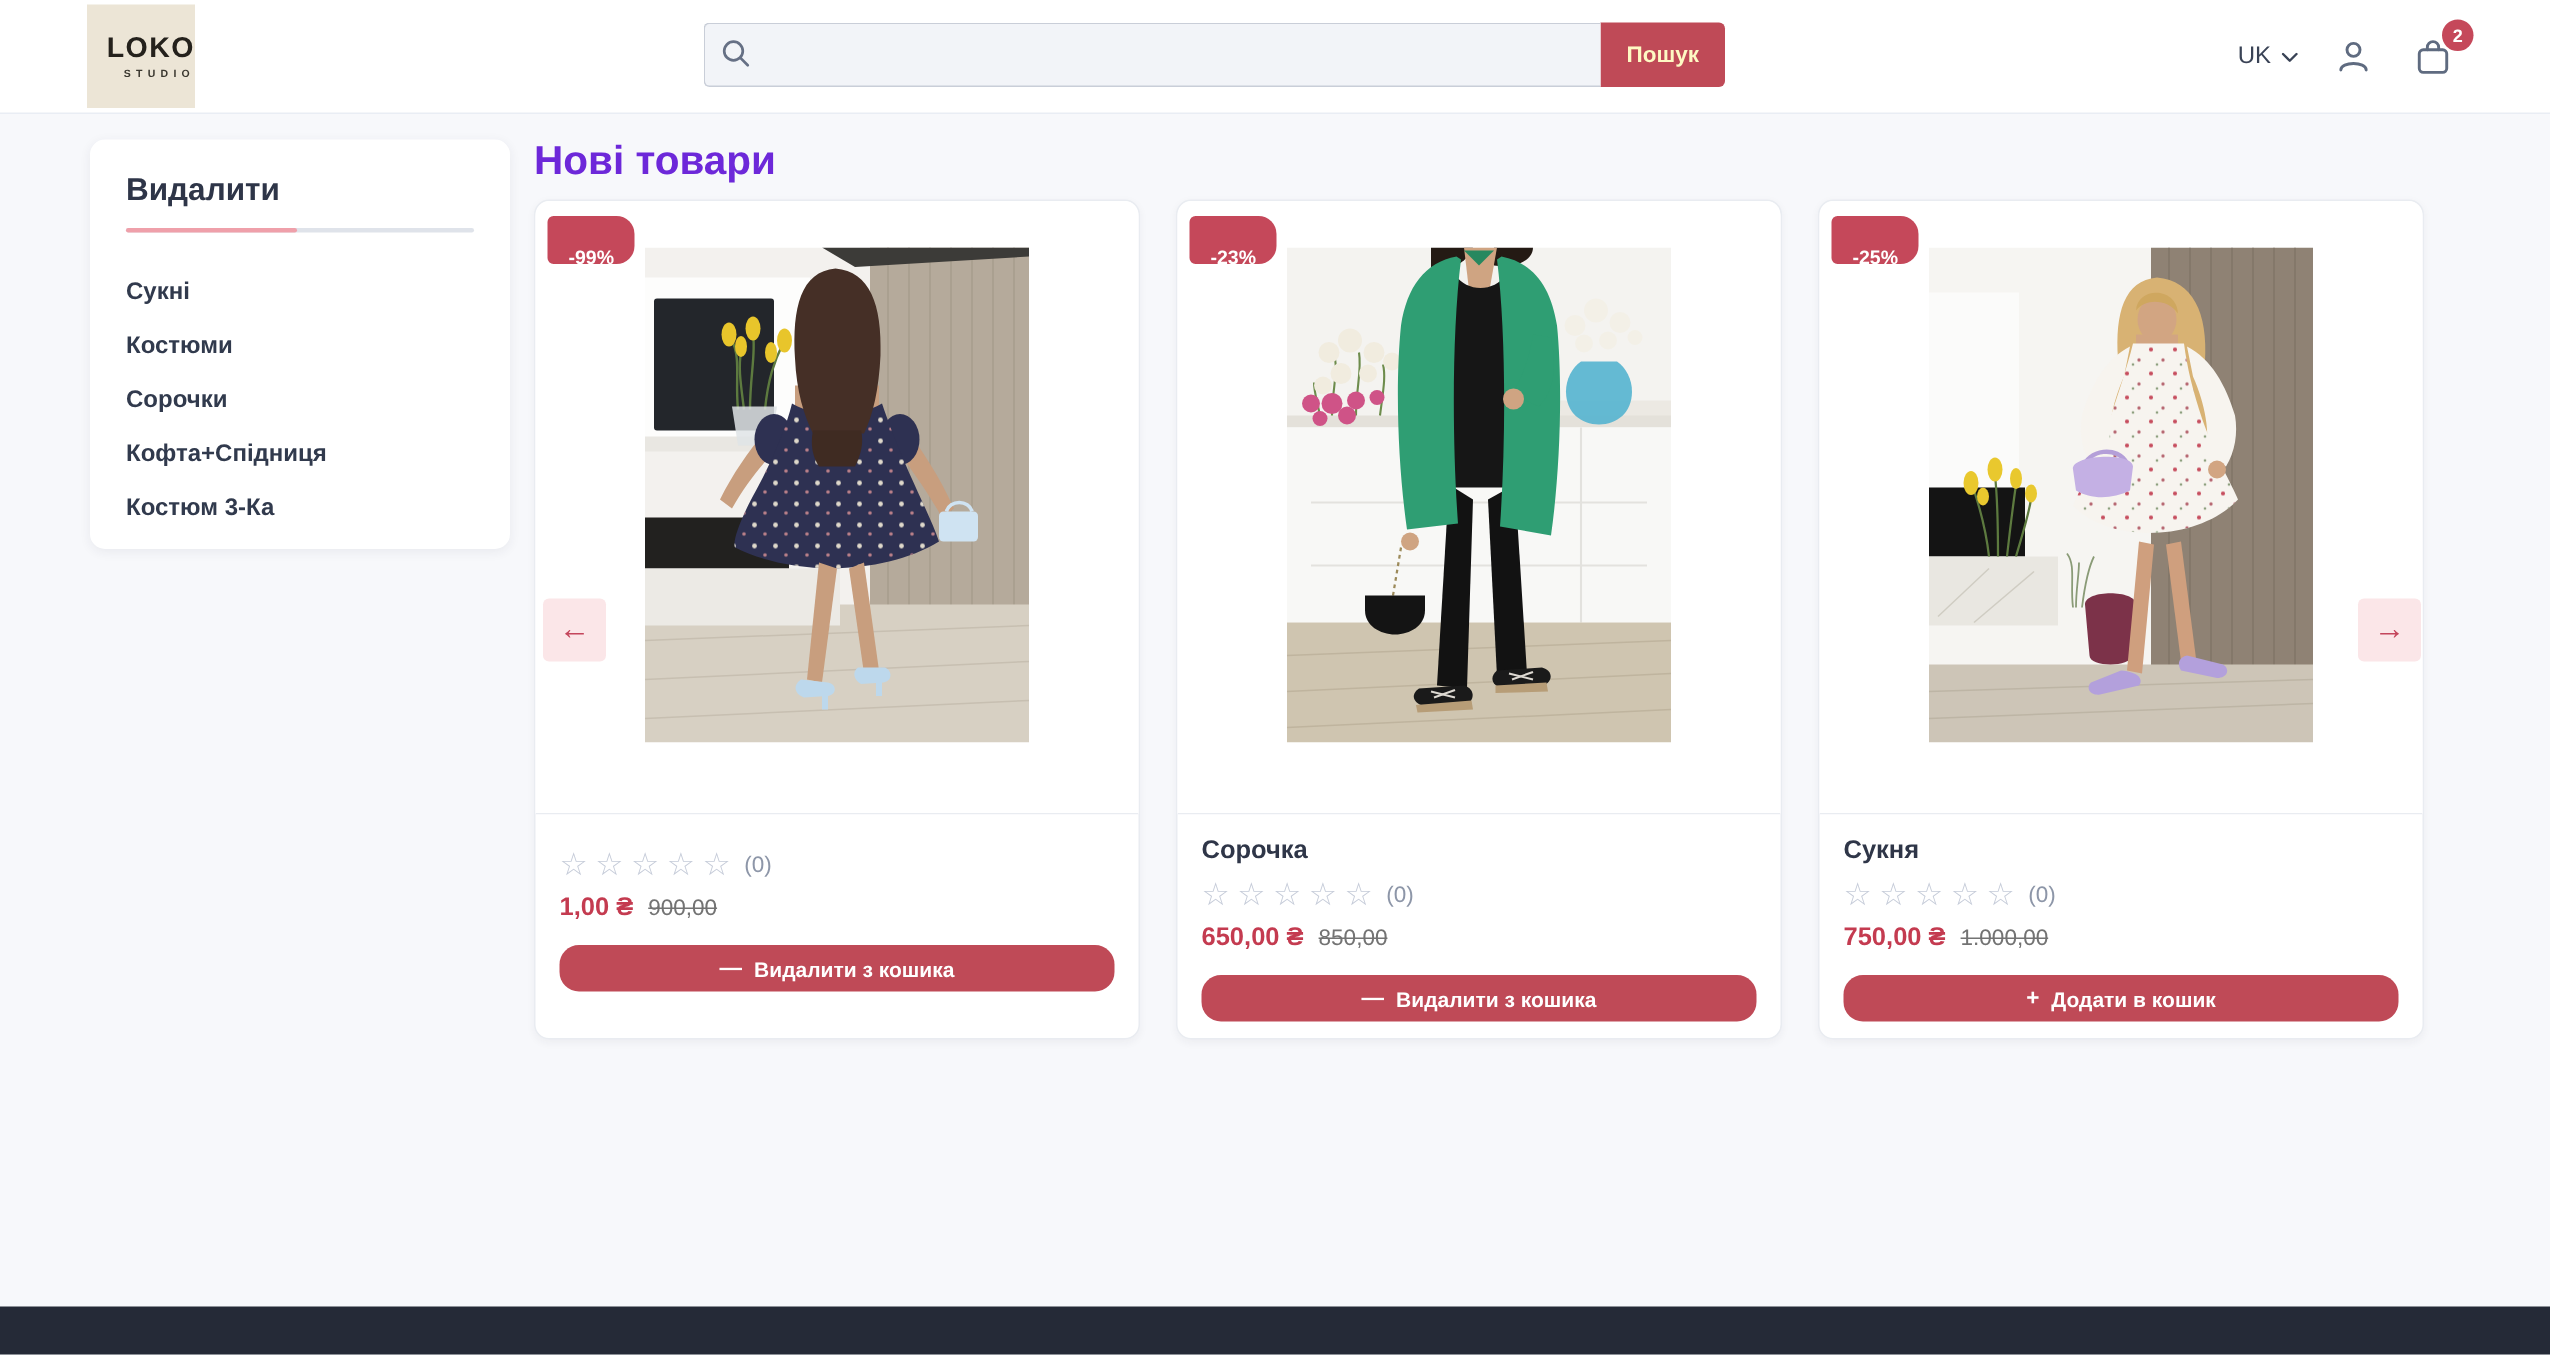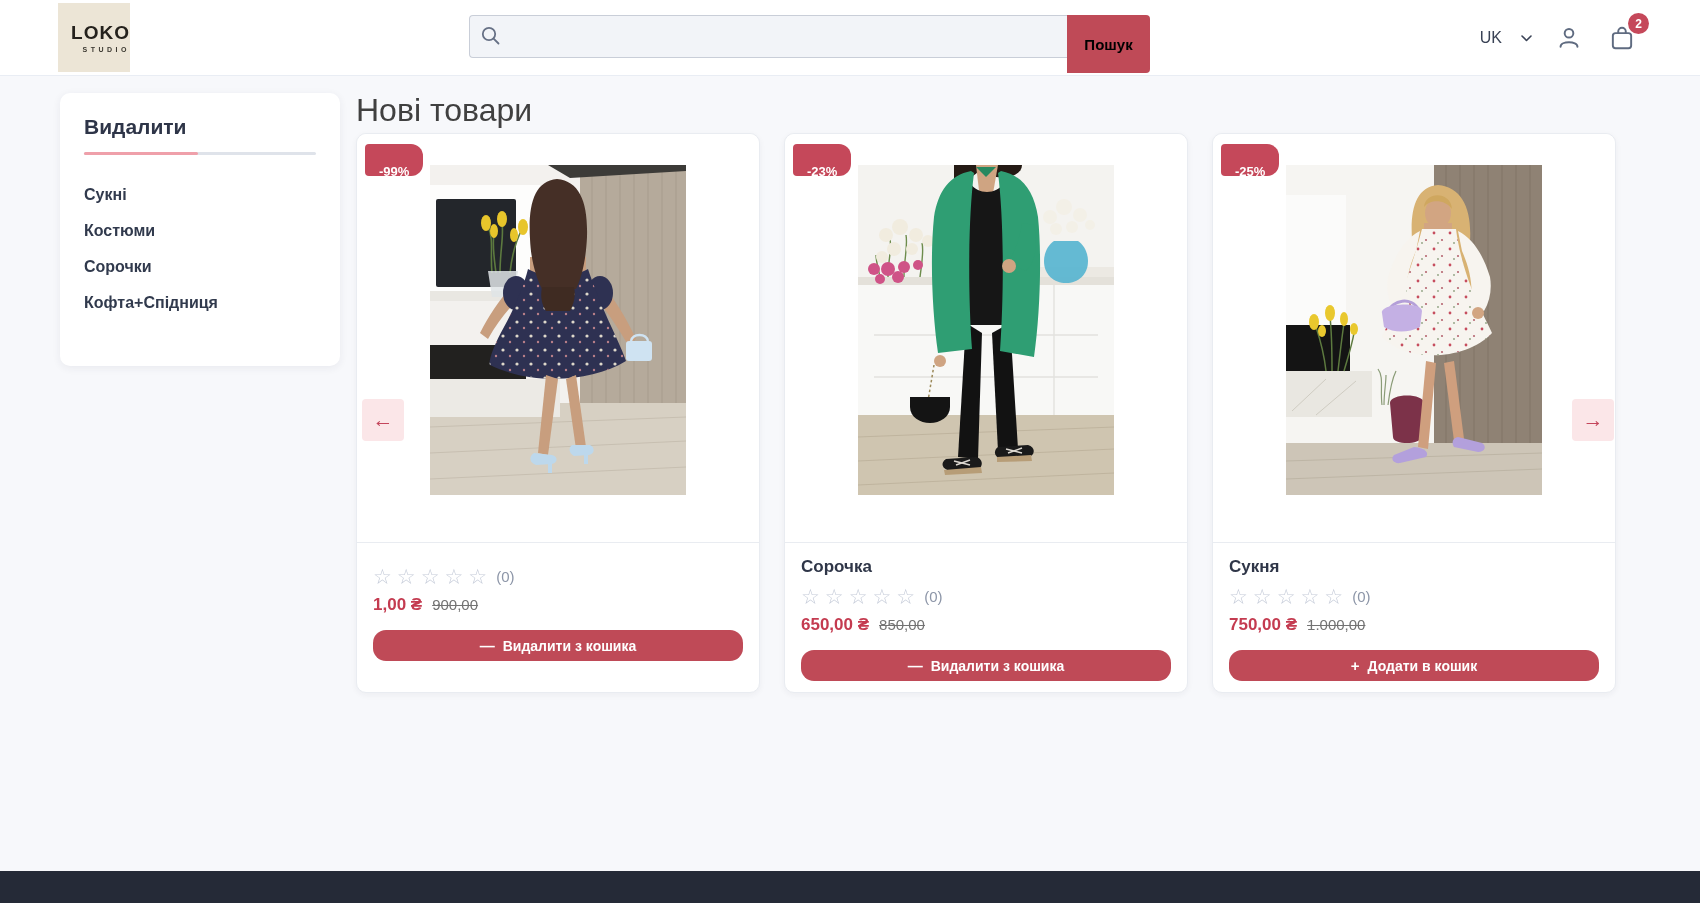--- a/index.html
+++ b/index.html
@@ -15,49 +15,49 @@
     justify-content:center; cursor:pointer; }
   .logo-main { font-size:19px; font-weight:bold; color:#24211c; letter-spacing:1px; }
   .logo-sub { font-size:7px; font-weight:bold; color:#3a372f; letter-spacing:3.5px; margin-top:2px; }
 
   .search-wrap { position:absolute; top:15px; left:469px; height:43px; display:flex; }
   .search-input-box { position:relative; width:598px; height:43px; }
   .search-input { width:100%; height:100%; background:#f2f4f8; border:1px solid #c9ced8;
     border-right:none; border-radius:4px 0 0 4px; padding:0 12px 0 40px; font-size:15px;
     color:#333b4f; outline:none; }
   .search-glyph { position:absolute; left:11px; top:10px; pointer-events:none; }
-  .search-btn { width:83px; height:58px; background:#bf4a57; color:#000000; border:none;
+  .search-btn { width:83px; height:43px; background:#bf4a57; color:#fef9c3; border:none;
     border-radius:0 4px 4px 0; font-size:15px; font-weight:bold; cursor:pointer;
     font-family:inherit; }
 
   .header-right { position:absolute; top:0; right:62px; height:76px; display:flex;
     align-items:center; gap:22px; }
-  .lang { display:flex; align-items:center; gap:19px; cursor:pointer; color:#3a4356;
+  .lang { display:flex; align-items:center; gap:7px; cursor:pointer; color:#3a4356;
     font-size:16px;text-align:right; }
   .icon-btn { position:relative; background:none; border:none; cursor:pointer; padding:2px; }
   .cart-badge { position:absolute; top:-9px; right:-11px; width:21px; height:21px;
     border-radius:50%; background:#c5485a; color:#ffffff; font-size:12px; font-weight:bold;
     display:flex; align-items:center; justify-content:center; }
 
   
   .sidebar { position:absolute; top:93px; left:60px; width:280px; height:273px;
     background:#ffffff; border-radius:10px; box-shadow:0 2px 8px rgba(40,48,70,.07);
     padding:22px 24px; }
   .sidebar-title { font-size:21px; font-weight:bold; color:#2e3548; }
   .sidebar-rule { margin-top:13px; height:3px; width:100%; background:#dfe3ea;
     position:relative; border-radius:2px; }
   .sidebar-rule::before { content:""; position:absolute; left:0; top:0; height:3px;
     width:49%; background:#efa0aa; border-radius:2px; }
   .sidebar-list { margin-top:22px; list-style:none; }
   .sidebar-item { font-size:16px; font-weight:bold; color:#313a4d; padding:9px 0;
     cursor:pointer; }
 
   
-  .main-title { position:absolute; top:92px; left:356px; font-size:32px; font-weight:normal;
-    color:#404040; }
+  .main-title { position:absolute; top:92px; left:356px; font-size:27px; font-weight:bold;
+    color:#6d28d9; }
 
   .carousel { position:absolute; top:133px; left:356px; width:1260px; height:570px; }
   .slide { position:absolute; top:0; width:404px; height:560px; background:#ffffff;
     border:1px solid #e9ecf1; border-radius:10px; box-shadow:0 2px 6px rgba(35,40,54,.05); }
   .slide:nth-of-type(1){ left:0; } .slide:nth-of-type(2){ left:428px; } .slide:nth-of-type(3){ left:856px; }
 
   .slide-photo { position:relative; height:409px; border-bottom:1px solid #e9ecf1;
     display:flex; justify-content:center; align-items:flex-start; padding-top:31px;
     border-radius:10px 10px 0 0; background:#ffffff; cursor:pointer; overflow:hidden; }
   .badge { position:absolute; top:10px; left:8px; height:24px; line-height:24px;
@@ -140,20 +140,21 @@
 </div>
 
 <aside class="sidebar">
   <div class="sidebar-title">Видалити</div>
   <div class="sidebar-rule"></div>
   <ul class="sidebar-list">
     <li class="sidebar-item">Сукні</li>
     <li class="sidebar-item">Костюми</li>
     <li class="sidebar-item">Сорочки</li>
     <li class="sidebar-item">Кофта+Спідниця</li>
+    <li class="sidebar-item">Костюм 3-Ка</li>
   </ul>
 </aside>
 
 <h1 class="main-title">Нові товари</h1>
 
 <div class="carousel">
 
   <div class="slide">
     <div class="slide-photo" aria-label="Жінка у темно-синій сукні в квітку, вид ззаду">
       <span class="badge">-99%</span>

